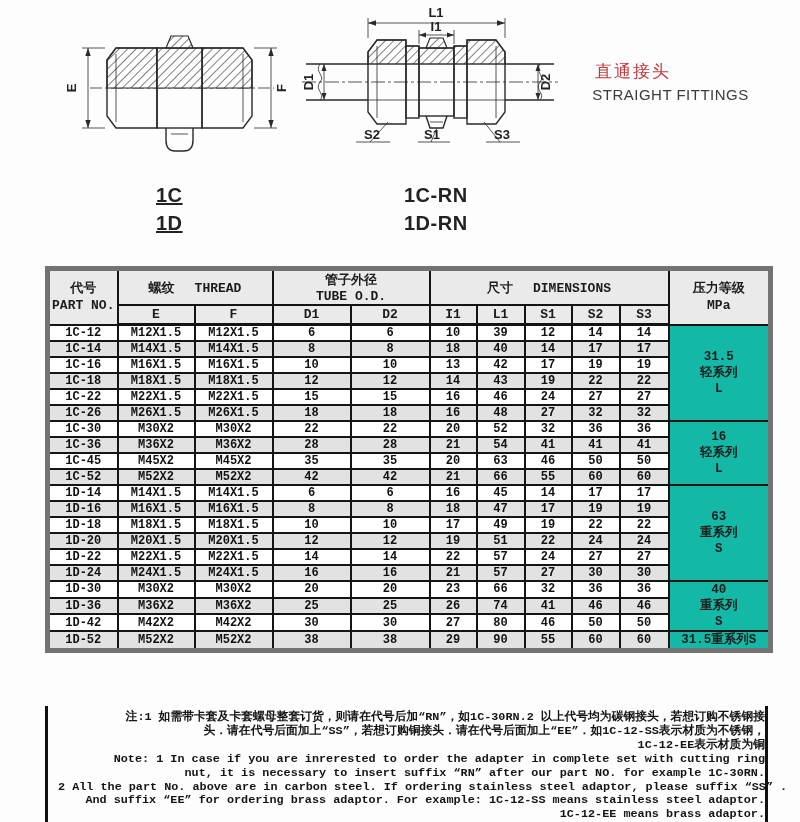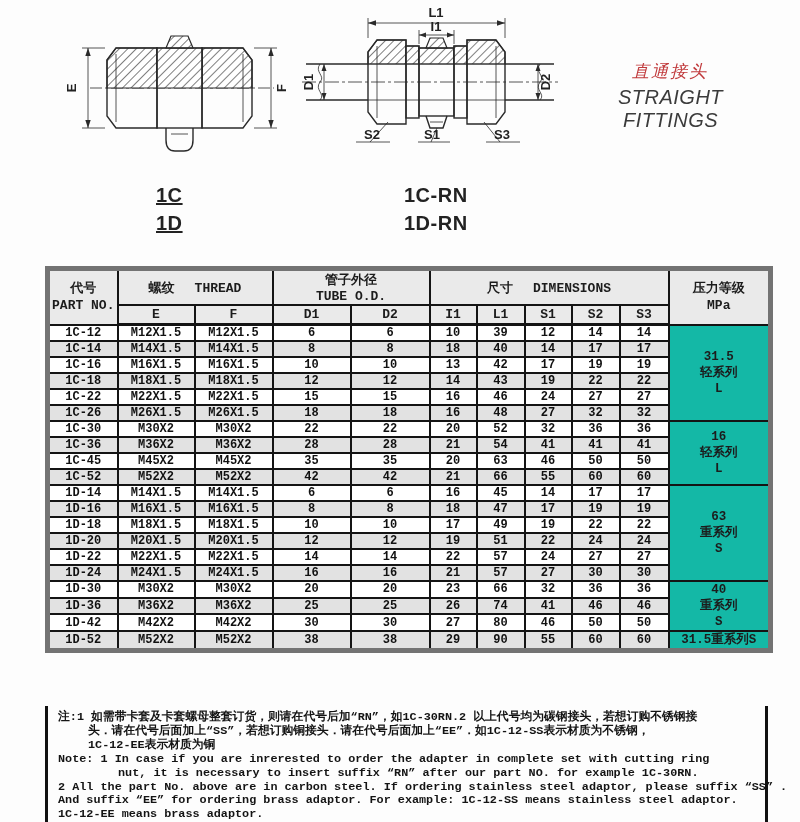--- a/index.html
+++ b/index.html
@@ -1,23 +1,23 @@
 <!DOCTYPE html>
 <html><head>
 <meta charset="utf-8">
 <style>
   html,body{margin:0;padding:0;background:#ffffff;}
   #canvas{position:relative;width:800px;height:822px;background:#fdfdfd;overflow:hidden;
           font-family:"Liberation Sans",sans-serif;color:#1c1c1c;}
 
   
-  .title-cn{position:absolute;left:595px;top:60px;width:150px;text-align:center;
-            font-size:17px;letter-spacing:2px;font-weight:500;font-style:italic;}
+  .title-cn{position:absolute;left:595px;top:60px;width:150px;
+            font-size:17px;letter-spacing:2px;font-weight:500;}
   .title-en{position:absolute;left:583px;top:86px;width:175px;text-align:center;
-            font-size:20px;color:#3b3b3b;letter-spacing:0.5px;font-style:italic;}
+            font-size:15px;color:#3b3b3b;letter-spacing:0.5px;}
 
   .model-label{position:absolute;font-size:20px;font-weight:bold;letter-spacing:0.5px;
                font-family:"Liberation Sans",sans-serif;color:#222;line-height:28px;}
   #models-left{left:156px;top:181px;text-decoration:underline;}
   #models-right{left:404px;top:181px;}
 
   
   .drawing{position:absolute;}
   #drawing-left{left:62px;top:12px;}
   #drawing-right{left:298px;top:0px;}
@@ -46,21 +46,21 @@
   td.vb,th.vb{border-right-width:3px;}
   td.press{background:#14b8a6;font-family:Liberation Mono, monospace;}
   td.press .pline{line-height:16px;font-size:12.5px;font-weight:bold;}
 
   
   #notes{position:absolute;left:45px;top:706px;width:717px;height:116px;
          border-left:3px solid #111;border-right:3px solid #111;background:#fdfdfd;
          padding-top:5px;box-sizing:content-box;}
   .note-line{white-space:nowrap;padding-left:10px;line-height:13.9px;font-size:11.8px;
       font-weight:bold;color:#141414;
-      font-family:"Liberation Mono","DejaVu Sans Mono","Liberation Sans",sans-serif;}
+      font-family:"Liberation Mono","DejaVu Sans Mono","Liberation Sans",sans-serif;text-align:right;}
   .note-line.ind1{padding-left:40px;}
   .note-line.ind2{padding-left:70px;}
 </style>
 </head>
 <body>
 
 <div id="canvas">
 
   <div id="drawing-left" class="drawing">
     <svg width="235" height="152" viewBox="0 0 235 152">

